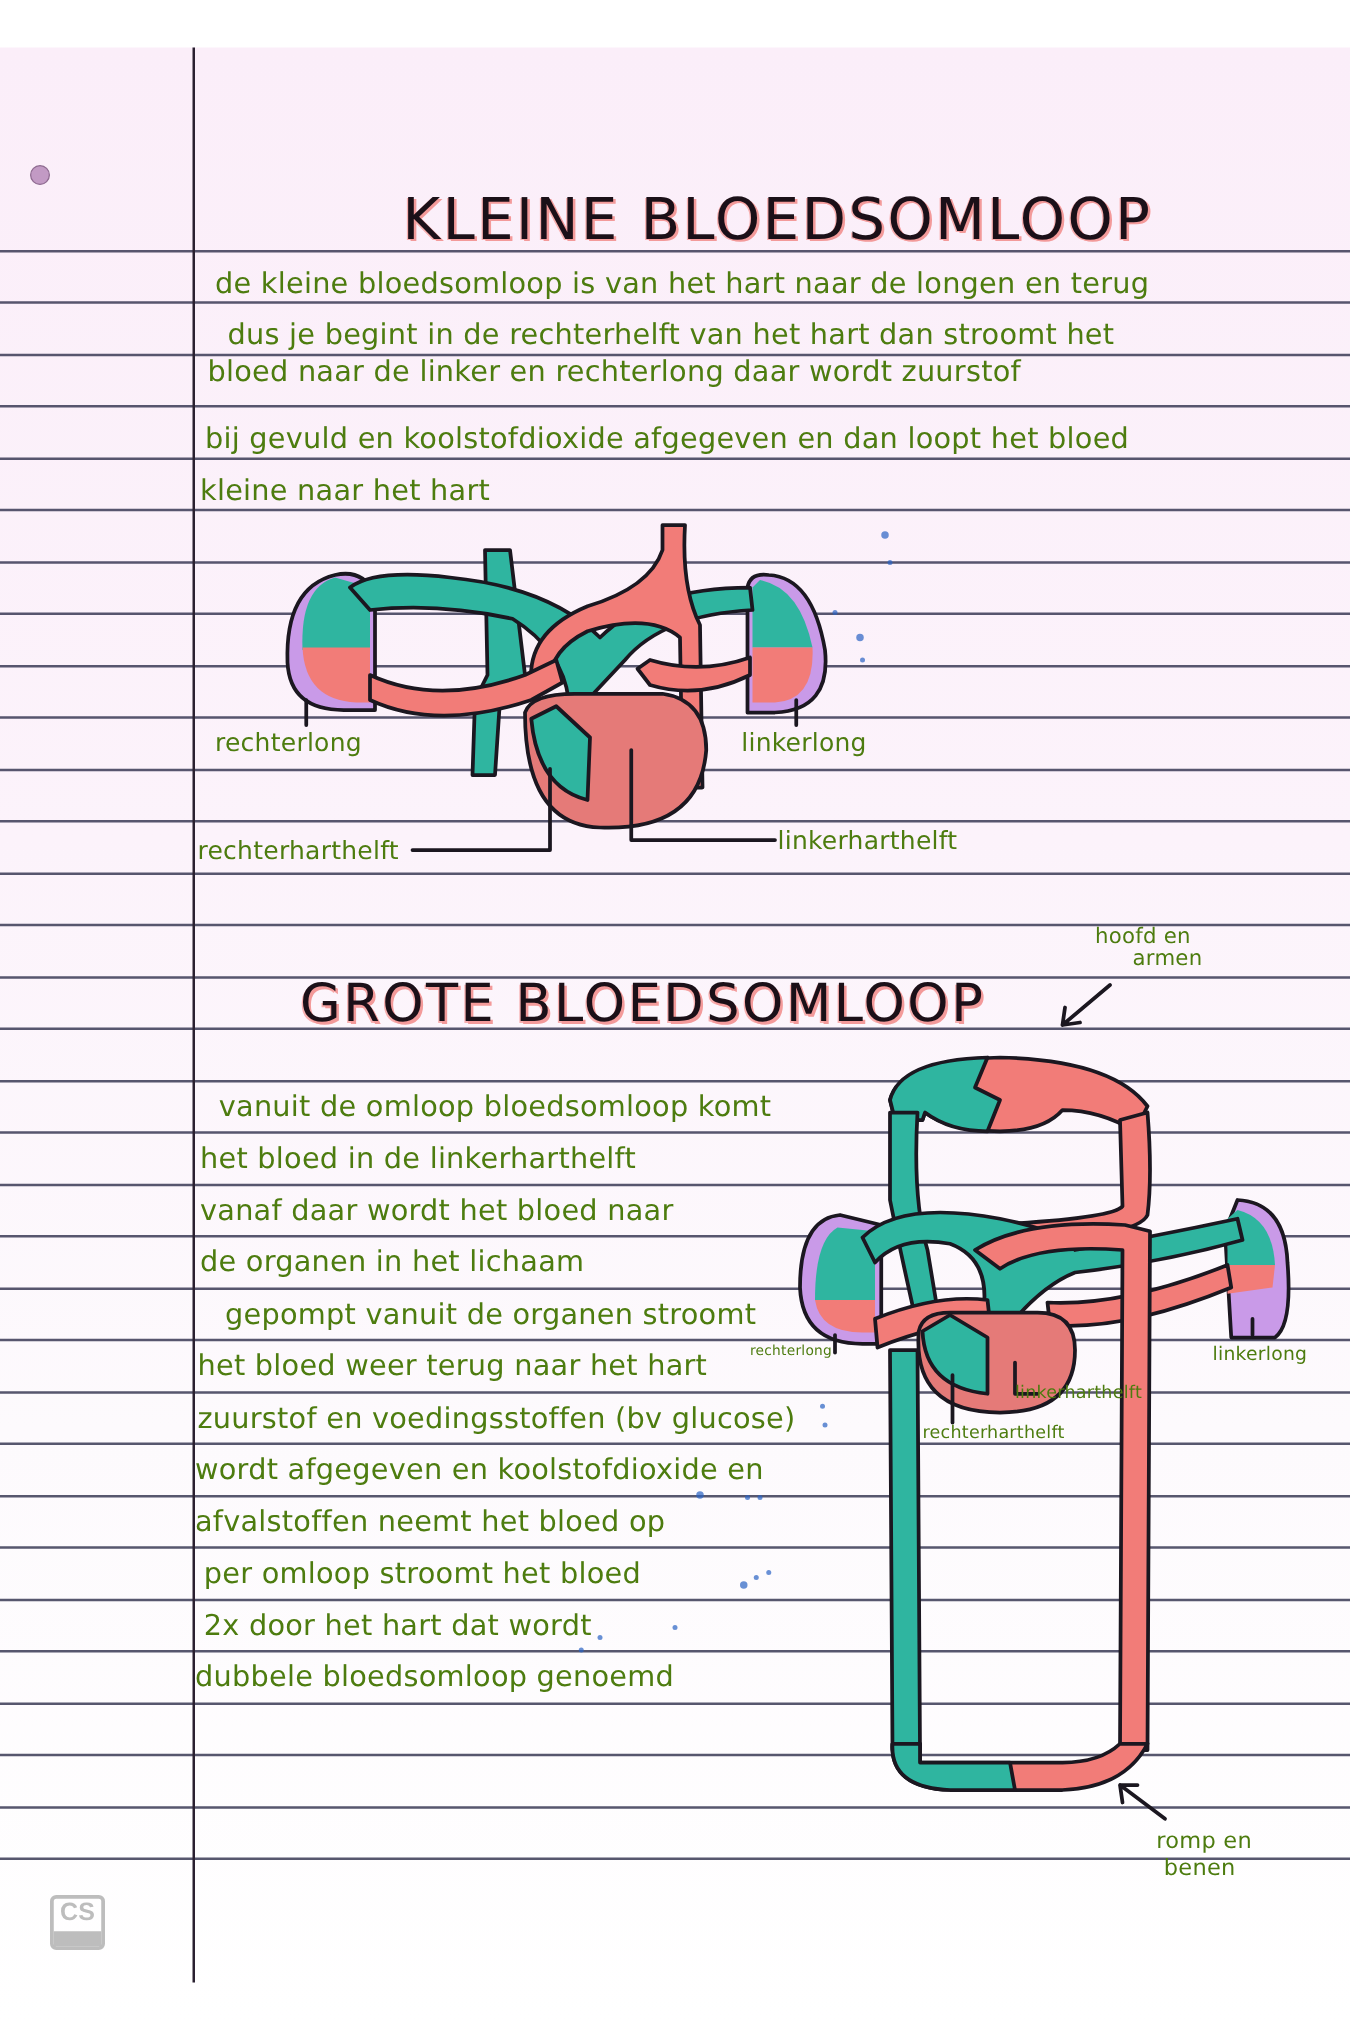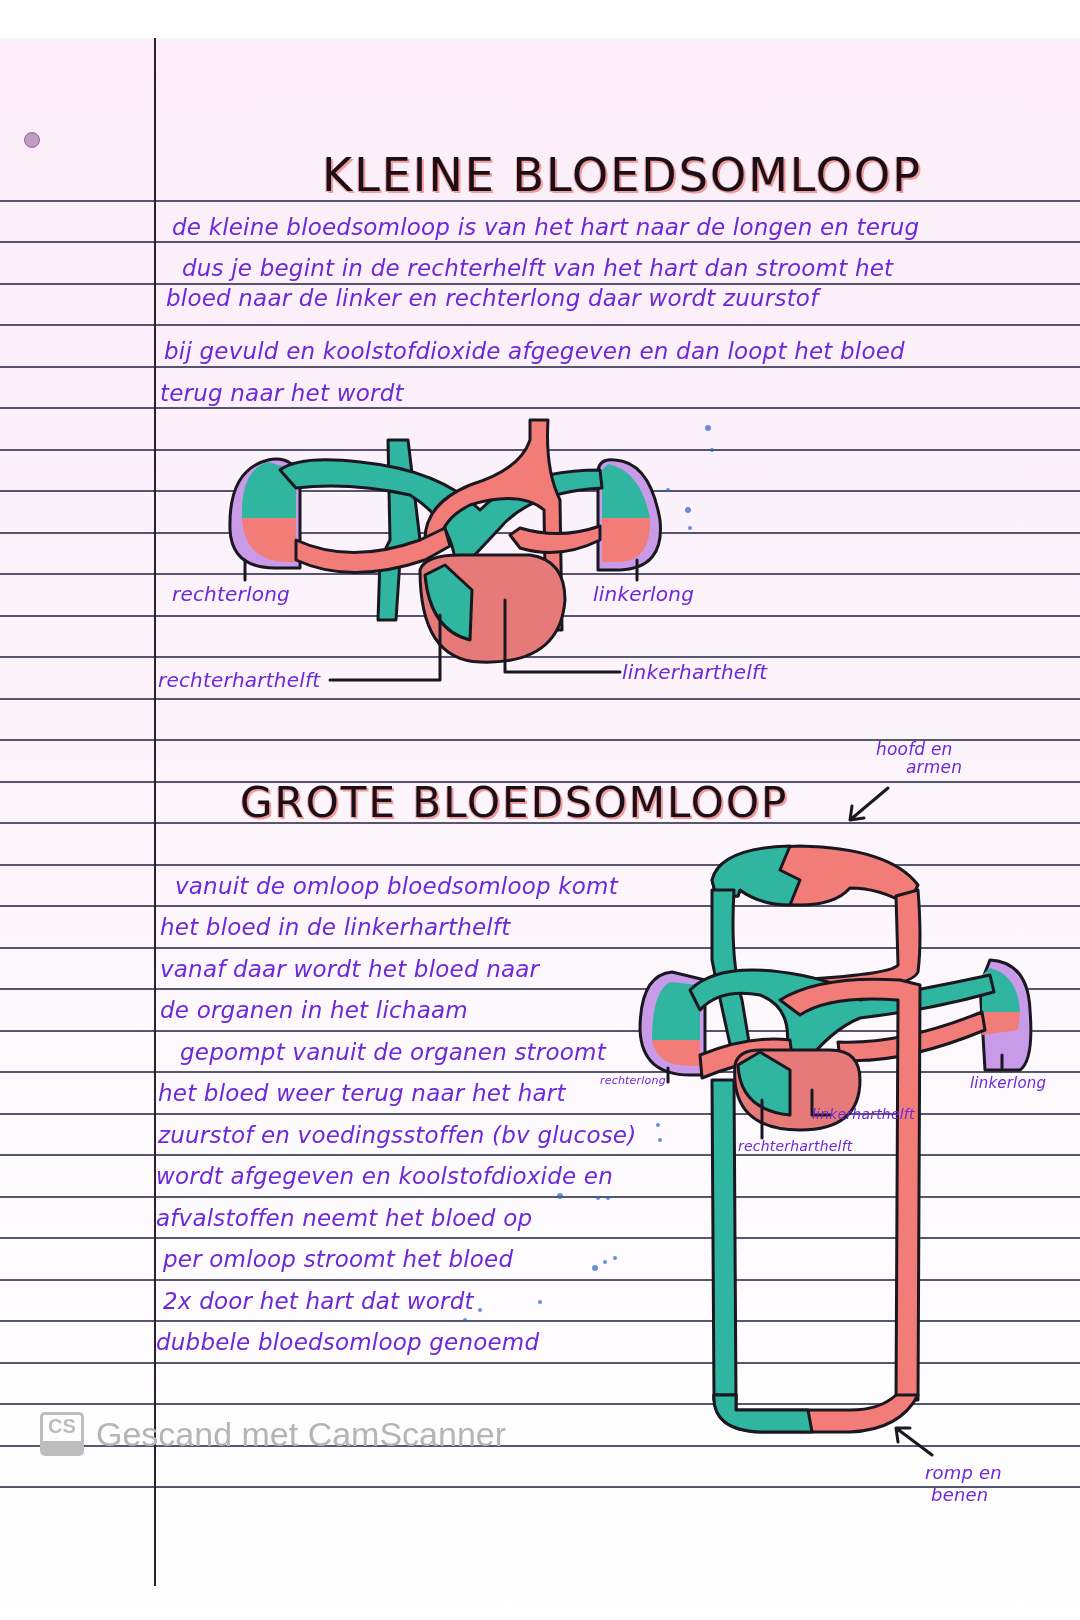--- a/index.html
+++ b/index.html
@@ -18,34 +18,34 @@
   }
   .margin-line {
     position:absolute; left:154px; top:0; width:2px; height:1548px;
     background:#2a2030;
   }
   .punch {
     position:absolute; left:24px; top:94px; width:14px; height:14px;
     border-radius:50%; background:#c29ac4; border:1px solid #8e6a90;
   }
   .hw {
-    position:absolute; color:#6d28d9; white-space:nowrap;
-    font-family:"DejaVu Sans", sans-serif; letter-spacing:.2px;font-style:italic;
+    position:absolute; color:#4d7c0f; white-space:nowrap;
+    font-family:"DejaVu Sans", sans-serif; letter-spacing:.2px;
   }
   .title {
     position:absolute; white-space:nowrap; color:#1b1018;
     font-family:"DejaVu Sans", sans-serif; font-weight:400;
     text-shadow: 2px 2px 0 #f39a9a, -1px 1px 0 #f7b0b0;
     letter-spacing:2px;
   }
   .body-line { font-size:23px; }
   .label { font-size:20px; }
   .small-label { font-size:15px; }
   .watermark {
-    position:absolute; left:40px; top:1412px; display:flex; align-items:center; gap:12px;
+    position:absolute; left:40px; top:1516px; display:flex; align-items:center; gap:12px;
     color:#b5b5b5; font-family:"Liberation Sans", sans-serif; font-size:34px;
   }
   .cs-badge {
     width:44px; height:44px; border:3px solid #bdbdbd; border-radius:5px;
     font-size:20px; font-weight:bold; display:flex; align-items:flex-start; justify-content:center;
     color:#bdbdbd; box-sizing:border-box; line-height:22px; position:relative;
   }
   .cs-badge::after{
     content:""; position:absolute; left:0; right:0; bottom:0; height:12px; background:#bdbdbd;
   }
@@ -94,21 +94,21 @@
   <div class="punch"></div>
 </div>
 
 <div class="title" style="left:322px;top:148px;font-size:46px;">KLEINE BLOEDSOMLOOP</div>
 
 <div>
   <div class="hw body-line" style="left:172px;top:214px">de kleine bloedsomloop is van het hart naar de longen en terug</div>
   <div class="hw body-line" style="left:182px;top:255px">dus je begint in de rechterhelft van het hart dan stroomt het</div>
   <div class="hw body-line" style="left:166px;top:285px">bloed naar de linker en rechterlong daar wordt zuurstof</div>
   <div class="hw body-line" style="left:164px;top:338px">bij gevuld en koolstofdioxide afgegeven en dan loopt het bloed</div>
-  <div class="hw body-line" style="left:160px;top:380px">terug naar het wordt</div>
+  <div class="hw body-line" style="left:160px;top:380px">kleine naar het hart</div>
 </div>
 
 <svg style="left:0;top:0" width="1080" height="1620" viewBox="0 0 1080 1620">
   <g stroke="#1b1720" stroke-width="3" stroke-linejoin="round" stroke-linecap="round">
 
     <g>
       <path d="M268 460 Q228 470 230 530 Q232 568 275 568 L300 568 L300 475 Q290 455 268 460 Z" fill="#c99ae8"></path>
       <path d="M268 462 Q240 470 242 520 L296 520 L296 470 Z" fill="#2fb5a0" stroke="none"></path>
       <path d="M242 518 Q244 560 285 562 L296 562 L296 518 Z" fill="#f27c78" stroke="none"></path>
     </g>
@@ -233,14 +233,13 @@
     <circle cx="480" cy="1310" r="2"></circle>
       <circle cx="465" cy="1320" r="2"></circle>
       <circle cx="540" cy="1302" r="2"></circle>
     <circle cx="658" cy="1125" r="2"></circle>
       <circle cx="660" cy="1140" r="2"></circle>
   </g>
 </svg>
 
 <div class="watermark">
   <div class="cs-badge">CS</div>
-  <span>Gescand met CamScanner</span>
 </div>
 
 </body></html>

